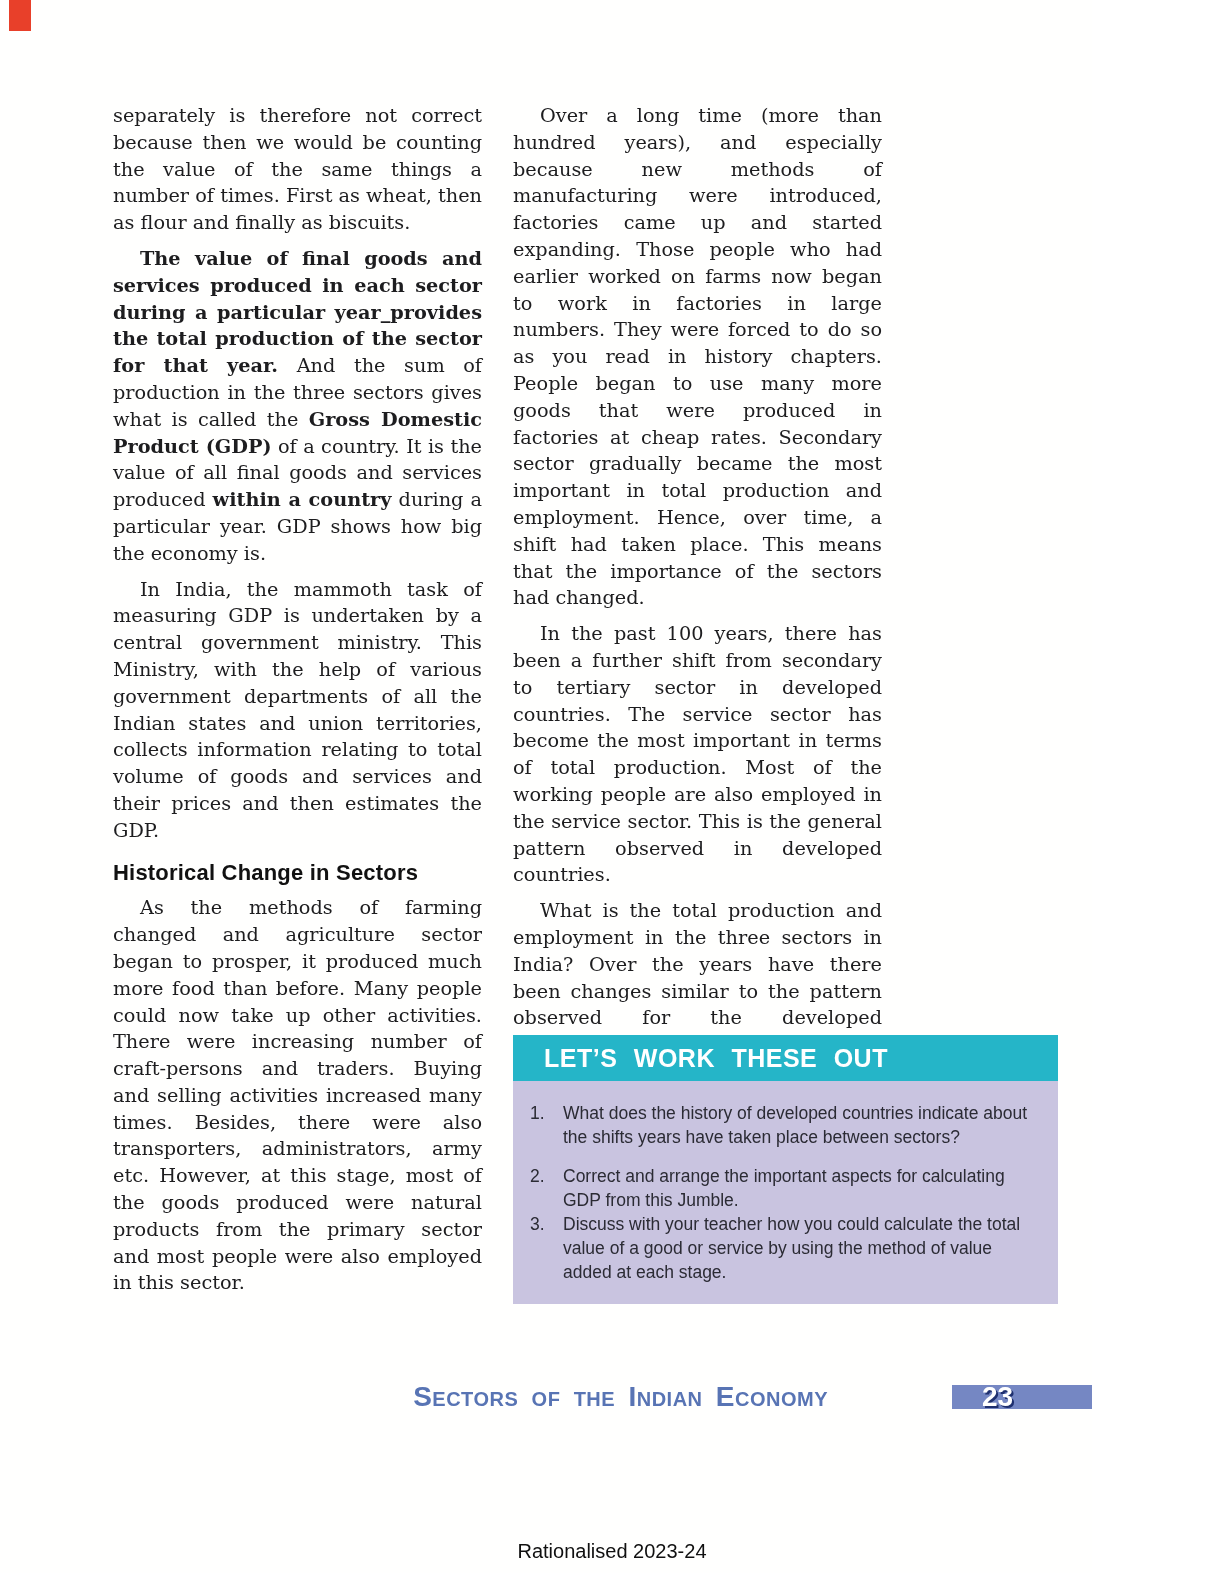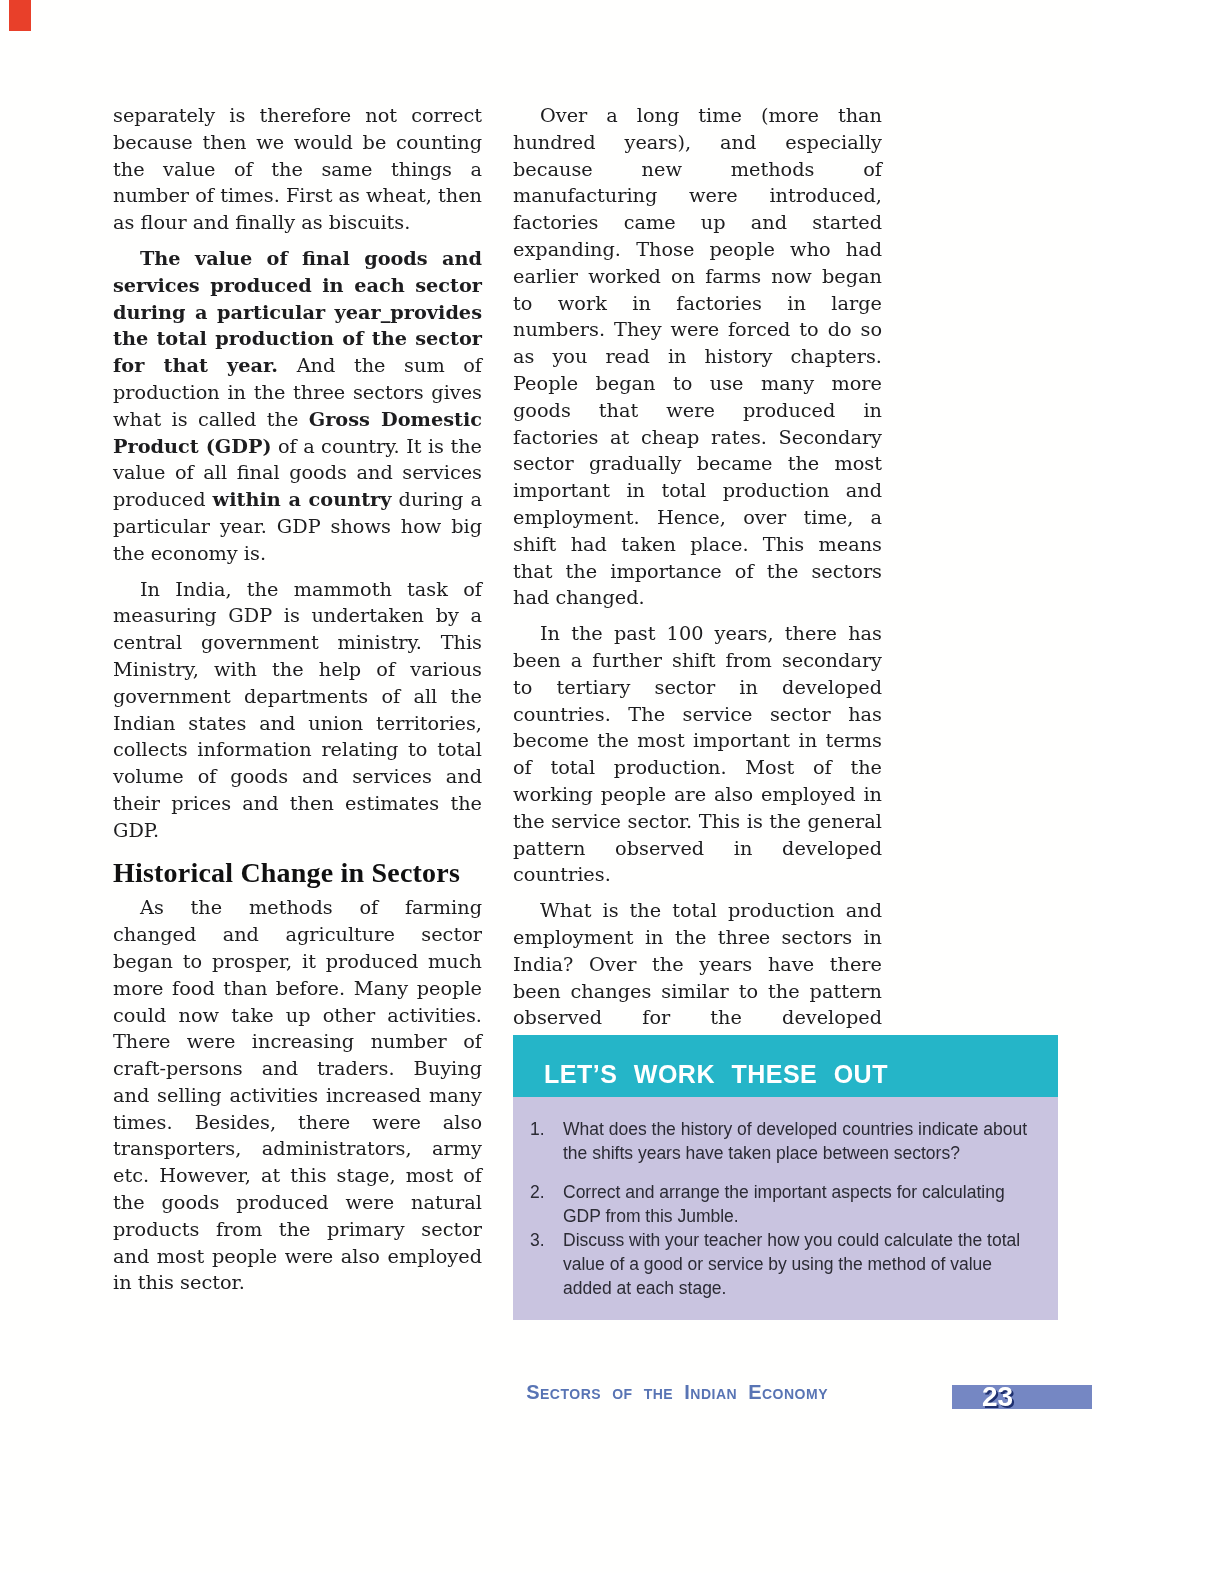--- a/index.html
+++ b/index.html
@@ -10,43 +10,43 @@
   .corner-tab { position:absolute; left:9px; top:0; width:22px; height:31px; }
 
   .col { position:absolute; top:103px; width:369px; text-align:justify;
          font-size:19.3px; line-height:26.8px; }
   .col-left  { left:113px; }
   .col-right { left:513px; }
   .col p { margin:0 0 9px 0; }
   .col p.indent { text-indent:27px; }
   .b { font-weight:bold; }
   h2.section {
-    font-family:Liberation Serif, serif; font-weight:bold;
-    font-size:28px; margin:15px 0 9px 0; text-align:left; color:#111;
+    font-family:Liberation Sans, sans-serif; font-weight:bold;
+    font-size:22px; margin:15px 0 9px 0; text-align:left; color:#111;
     letter-spacing:0.2px;
   }
 
   .workbox { position:absolute; left:513px; top:1035px; width:545px; }
   .workbox-header {
     color:#ffffff; font-family:"Liberation Sans", sans-serif; font-weight:bold;
-    font-size:25px; padding:25px 0 8px 31px; word-spacing:9px; letter-spacing:0.5px;
+    font-size:25px; padding:9px 0 8px 31px; word-spacing:9px; letter-spacing:0.5px;
   }
   .workbox-body {
     font-family:"Liberation Sans", sans-serif; font-size:17.5px; line-height:24px;
     color:#2b2b34; padding:20px 28px 20px 17px;
   }
   .wb-item { display:flex; margin:0 0 15px 0; }
   .wb-item:last-child { margin-bottom:0; }
   .wb-num { flex:none; width:33px; }
   .wb-jumble { font-style:italic; margin:12px 0 16px 33px; }
 
   .footer-title {
     position:absolute; top:1381px; right:264px;
     font-family:"Liberation Sans", sans-serif; font-weight:bold;
-    font-variant:small-caps; font-size:20px; letter-spacing:0.5px; word-spacing:5px;
+    font-variant:small-caps; font-size:28px; letter-spacing:0.5px; word-spacing:5px;
   }
   .footer-bar { position:absolute; left:952px; top:1385px; width:260px; height:24px; }
   .footer-page {
     position:absolute; left:30px; top:-4px;
     font-family:"Liberation Sans", sans-serif; font-weight:bold; font-size:28px;
     color:#ffffff; text-shadow:2px 2px 0 #1e2f6e;
   }
   .rationalised {
     position:absolute; top:1540px; left:0; width:1224px; text-align:center;
     font-family:"Liberation Sans", sans-serif; font-size:20px; color:#101010;
@@ -89,14 +89,15 @@
         <span>Discuss with your teacher how you could calculate the total value of a good or service by using the method of value added at each stage.</span>
       </div>
     </div>
   </div>
 
   <div class="footer-title" style="color: rgb(88, 116, 180);">Sectors of the Indian Economy</div>
   <div class="footer-bar" style="background: rgb(117, 135, 195);">
     <span class="footer-page">23</span>
   </div>
 
+  <div class="rationalised">Rationalised 2023-24</div>
 
 </div>
 
 </body></html>

